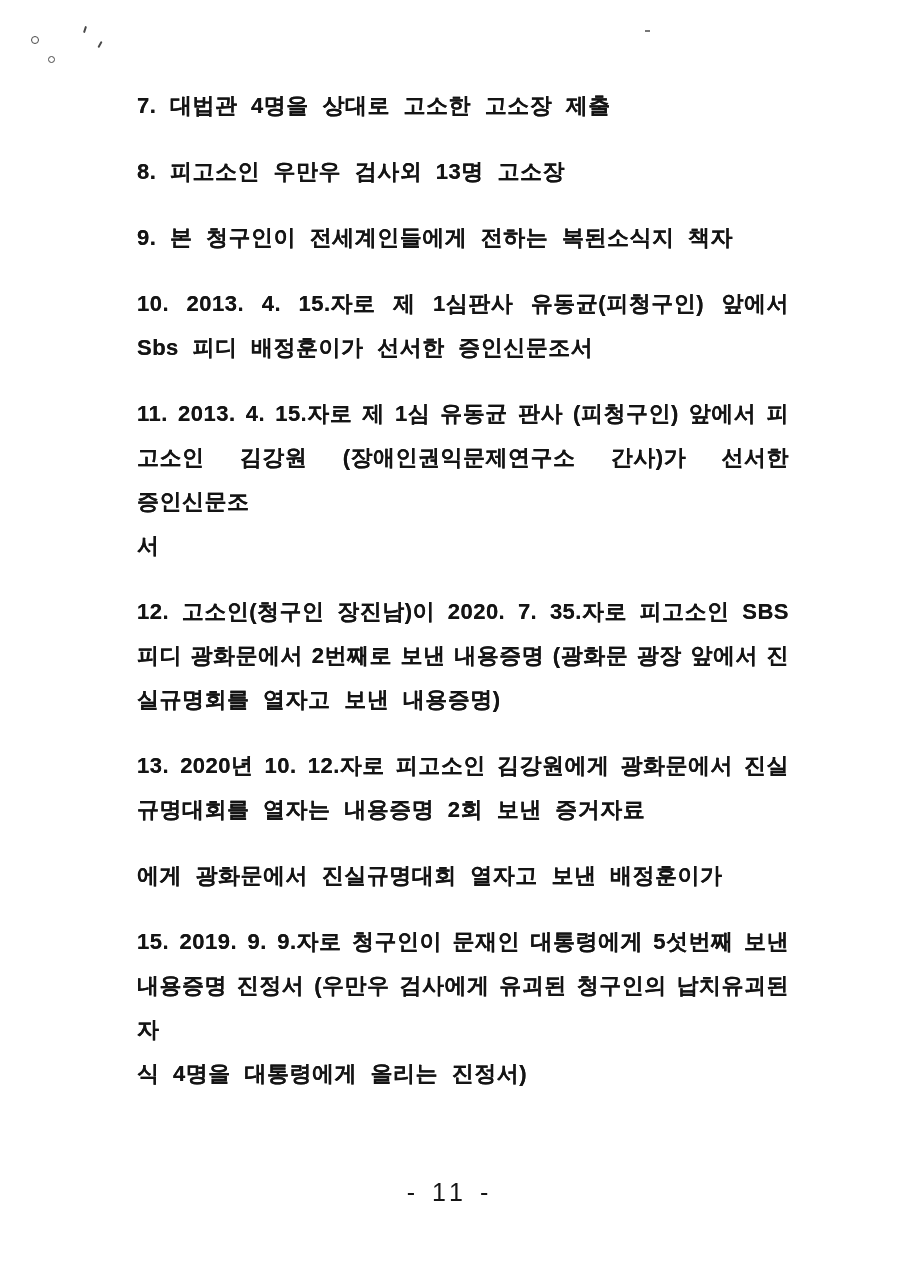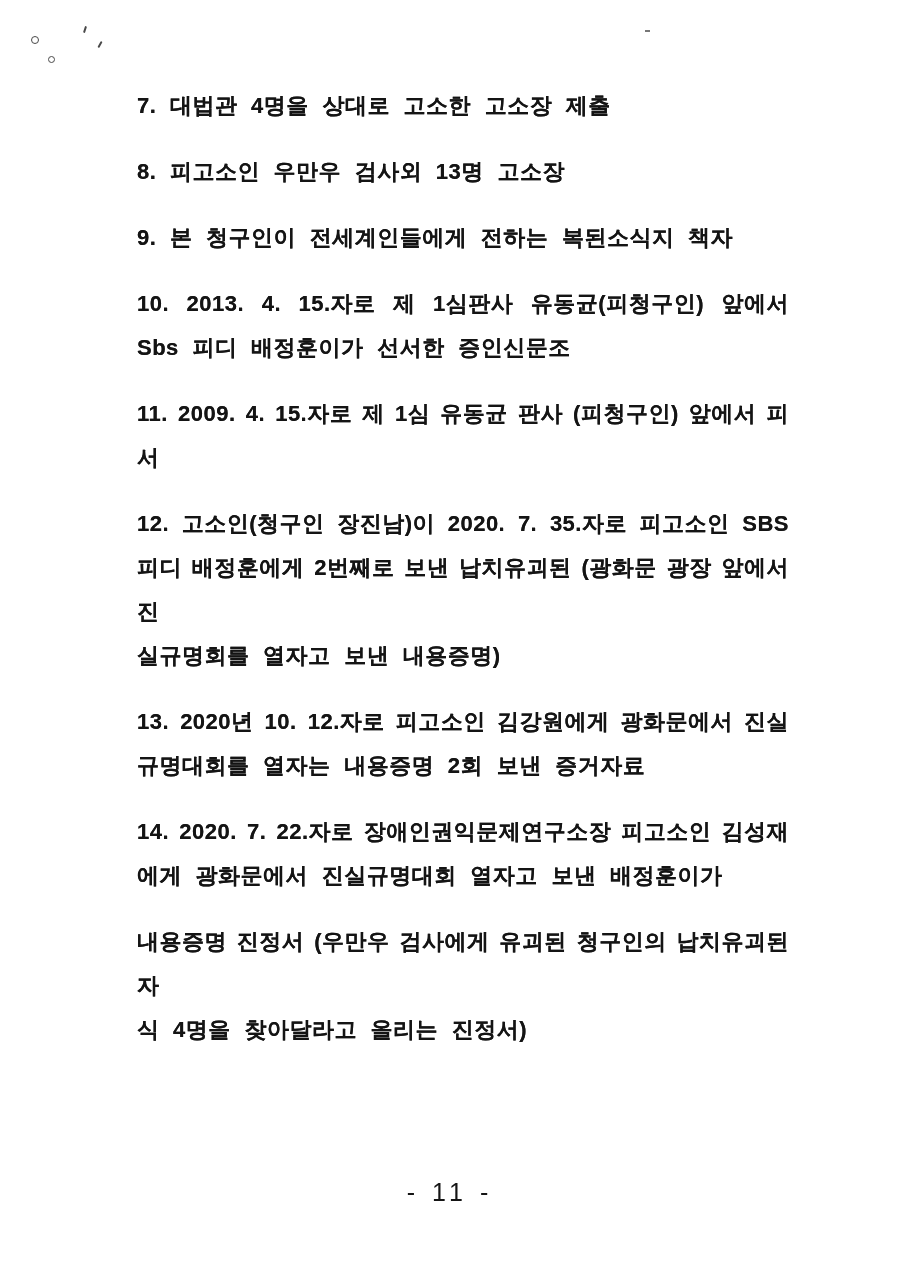--- a/index.html
+++ b/index.html
@@ -90,42 +90,43 @@
         <div class="line last">7. 대법관 4명을 상대로 고소한 고소장 제출</div>
       </div>
       <div class="item">
         <div class="line last">8. 피고소인 우만우 검사외 13명 고소장</div>
       </div>
       <div class="item">
         <div class="line last">9. 본 청구인이 전세계인들에게 전하는 복된소식지 책자</div>
       </div>
       <div class="item">
         <div class="line">10. 2013. 4. 15.자로 제 1심판사 유동균(피청구인) 앞에서</div>
-        <div class="line last">Sbs 피디 배정훈이가 선서한 증인신문조</div>
+        <div class="line last">Sbs 피디 배정훈이가 선서한 증인신문조서</div>
       </div>
       <div class="item">
-        <div class="line">11. 2009. 4. 15.자로 제 1심 유동균 판사 (피청구인) 앞에서 피</div>
+        <div class="line">11. 2013. 4. 15.자로 제 1심 유동균 판사 (피청구인) 앞에서 피</div>
+        <div class="line">고소인 김강원 (장애인권익문제연구소 간사)가 선서한 증인신문조</div>
         <div class="line last">서</div>
       </div>
       <div class="item">
         <div class="line">12. 고소인(청구인 장진남)이 2020. 7. 35.자로 피고소인 SBS</div>
-        <div class="line">피디 배정훈에게 2번째로 보낸 납치유괴된 (광화문 광장 앞에서 진</div>
+        <div class="line">피디 광화문에서 2번째로 보낸 내용증명 (광화문 광장 앞에서 진</div>
         <div class="line last">실규명회를 열자고 보낸 내용증명)</div>
       </div>
       <div class="item">
         <div class="line">13. 2020년 10. 12.자로 피고소인 김강원에게 광화문에서 진실</div>
         <div class="line last">규명대회를 열자는 내용증명 2회 보낸 증거자료</div>
       </div>
       <div class="item">
-        <div class="line">14. 2020. 7. 22.자로 장애인권익문제연구소장 피고소인 김성재</div>
         <div class="line last">에게 광화문에서 진실규명대회 열자고 보낸 배정훈이가</div>
       </div>
       <div class="item">
+        <div class="line">15. 2019. 9. 9.자로 청구인이 문재인 대통령에게 5섯번째 보낸</div>
         <div class="line">내용증명 진정서 (우만우 검사에게 유괴된 청구인의 납치유괴된 자</div>
-        <div class="line last">식 4명을 찾아달라고 올리는 진정서)</div>
+        <div class="line last">식 4명을 대통령에게 올리는 진정서)</div>
       </div>
       <div class="item">
       </div>
     </div>
 
   <div class="page-number">- 11 -</div>
 
 </div>
 
 </body></html>

